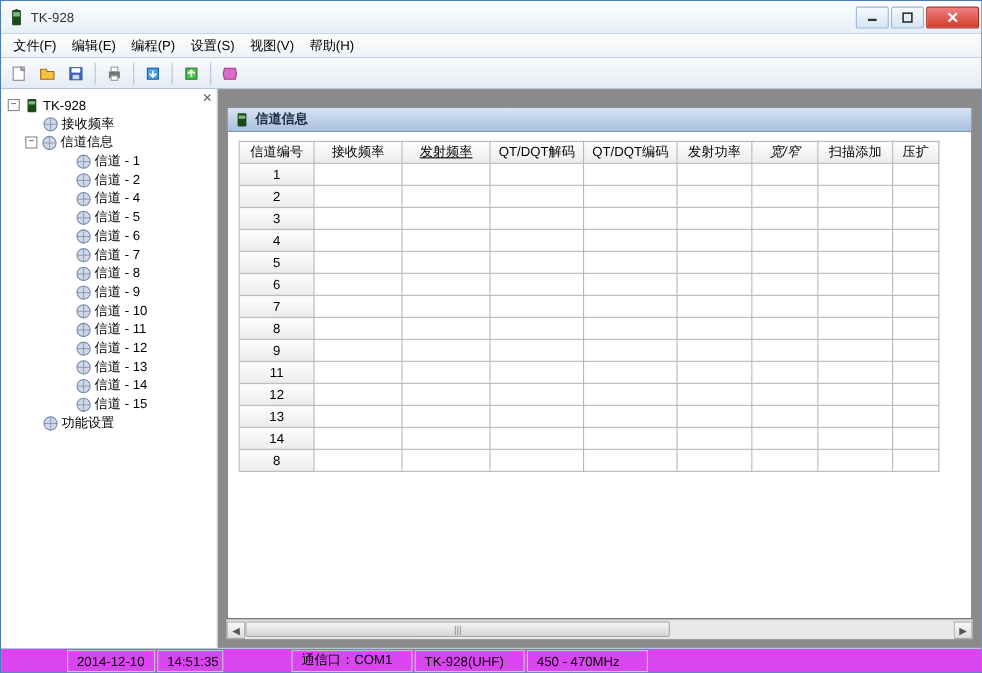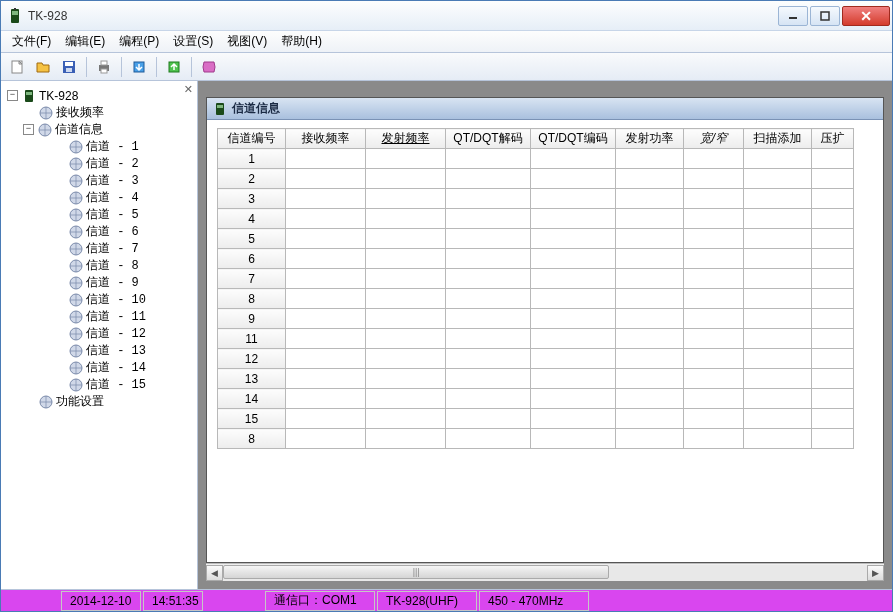--- a/index.html
+++ b/index.html
@@ -27,21 +27,21 @@
 .content { flex: 1; display: flex; min-height: 0; }
 .sidebar { width: 197px; border-right: 1px solid #b6c4da; position: relative; background:#fff; }
 .sidebar-close { position:absolute; top:2px; right:4px; font-size:11px; color:#666; cursor:default; }
 .tree { padding: 6px 2px 2px 6px; }
 .tree-row { display: flex; align-items: center; height: 17px; white-space: nowrap; }
 .tree-toggle { width:11px; height:11px; border:1px solid #888; font-size:9px; line-height:7px; text-align:center; margin-right:4px; background:#fff; color:#333;}
 .tree-spacer { width:16px; display:inline-block; }
 .tree-icon { width:14px; height:14px; margin-right:3px; flex-shrink:0; }
 .tree-label { cursor:default; }
 .tree-children { margin-left: 16px; }
-.tree-sub { margin-left: 14px; font-family: Liberation Mono, monospace; }
+.tree-sub { margin-left: 14px; }
 
 
 .main { flex:1; background:#8a8a8a; padding: 16px 8px 8px 8px; display:flex; flex-direction:column; min-width:0; }
 .panel { flex:1; background:#fff; border:1px solid #555; display:flex; flex-direction:column; min-height:0; }
 .panel-title { height:22px; background:linear-gradient(#d8e4f2,#a9c0de); border-bottom:1px solid #7a92b5; display:flex; align-items:center; padding-left:6px; color:#1a2a44; font-weight:bold; gap:5px;}
 .grid-wrap { flex:1; overflow:hidden; padding: 8px 4px 4px 10px; }
 table.grid { border-collapse: collapse; }
 table.grid th, table.grid td { border:1px solid #b8b8b8; height:20px; font-weight:normal; text-align:center; background:#fff; }
 table.grid th { background:linear-gradient(#fdfdfd,#ececec); }
 table.grid td.rowhead { background:linear-gradient(#fdfdfd,#ececec); width:55px; }
@@ -207,31 +207,20 @@
               </div>
               <div class="tree-row">
                 <span class="tree-spacer"></span>
                 <span class="tree-spacer"></span>
                 <span class="tree-icon">
                   <svg width="14" height="14">
                     <circle cx="7" cy="7" r="6" fill="#d0d8e8" stroke="#7a8aaa"></circle>
                     <path d="M1 7h12M7 1v12" stroke="#7a8aaa" stroke-width="0.7"></path>
                   </svg>
                 </span>
-                <span class="tree-label">信道 - 3</span>
-              </div>
-              <div class="tree-row">
-                <span class="tree-spacer"></span>
-                <span class="tree-spacer"></span>
-                <span class="tree-icon">
-                  <svg width="14" height="14">
-                    <circle cx="7" cy="7" r="6" fill="#d0d8e8" stroke="#7a8aaa"></circle>
-                    <path d="M1 7h12M7 1v12" stroke="#7a8aaa" stroke-width="0.7"></path>
-                  </svg>
-                </span>
                 <span class="tree-label">信道 - 4</span>
               </div>
               <div class="tree-row">
                 <span class="tree-spacer"></span>
                 <span class="tree-spacer"></span>
                 <span class="tree-icon">
                   <svg width="14" height="14">
                     <circle cx="7" cy="7" r="6" fill="#d0d8e8" stroke="#7a8aaa"></circle>
                     <path d="M1 7h12M7 1v12" stroke="#7a8aaa" stroke-width="0.7"></path>
                   </svg>
@@ -527,31 +516,20 @@
                   <td></td>
                   <td></td>
                   <td></td>
                   <td></td>
                   <td></td>
                   <td></td>
                   <td></td>
                   <td></td>
                 </tr>
                 <tr>
-                  <td class="rowhead">15</td>
-                  <td></td>
-                  <td></td>
-                  <td></td>
-                  <td></td>
-                  <td></td>
-                  <td></td>
-                  <td></td>
-                  <td></td>
-                </tr>
-                <tr>
                   <td class="rowhead">8</td>
                   <td></td>
                   <td></td>
                   <td></td>
                   <td></td>
                   <td></td>
                   <td></td>
                   <td></td>
                   <td></td>
                 </tr>

